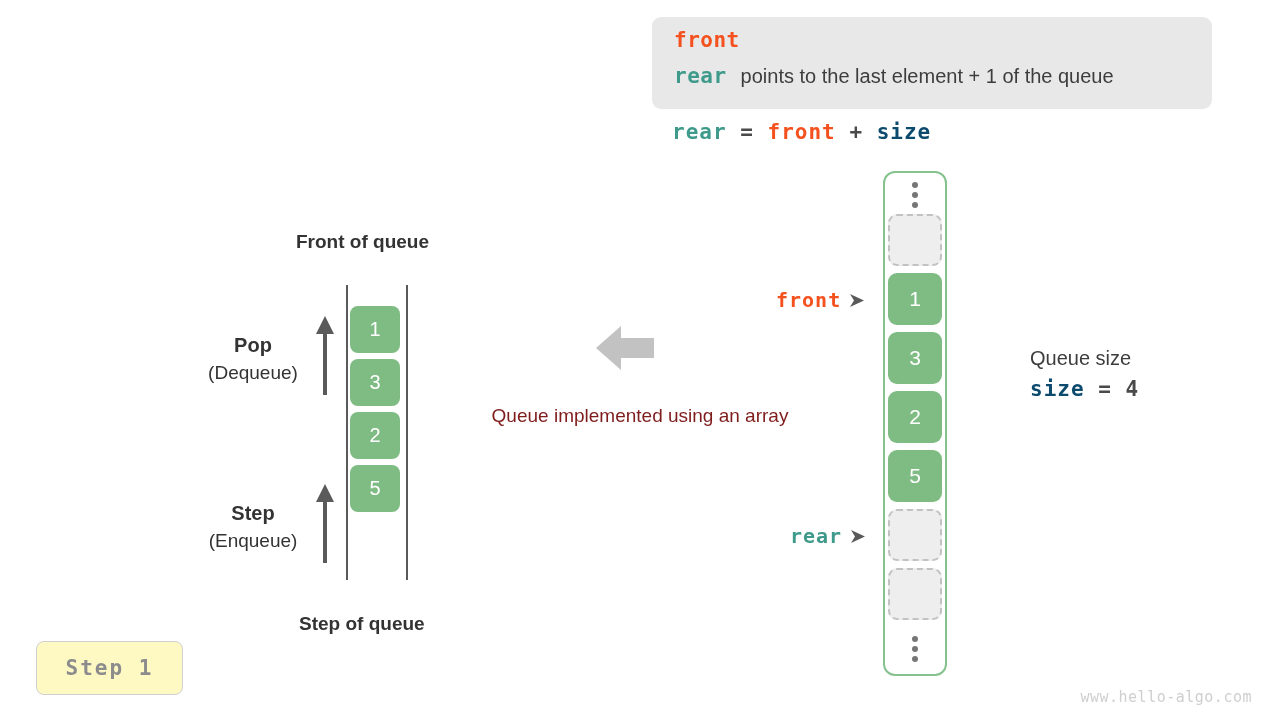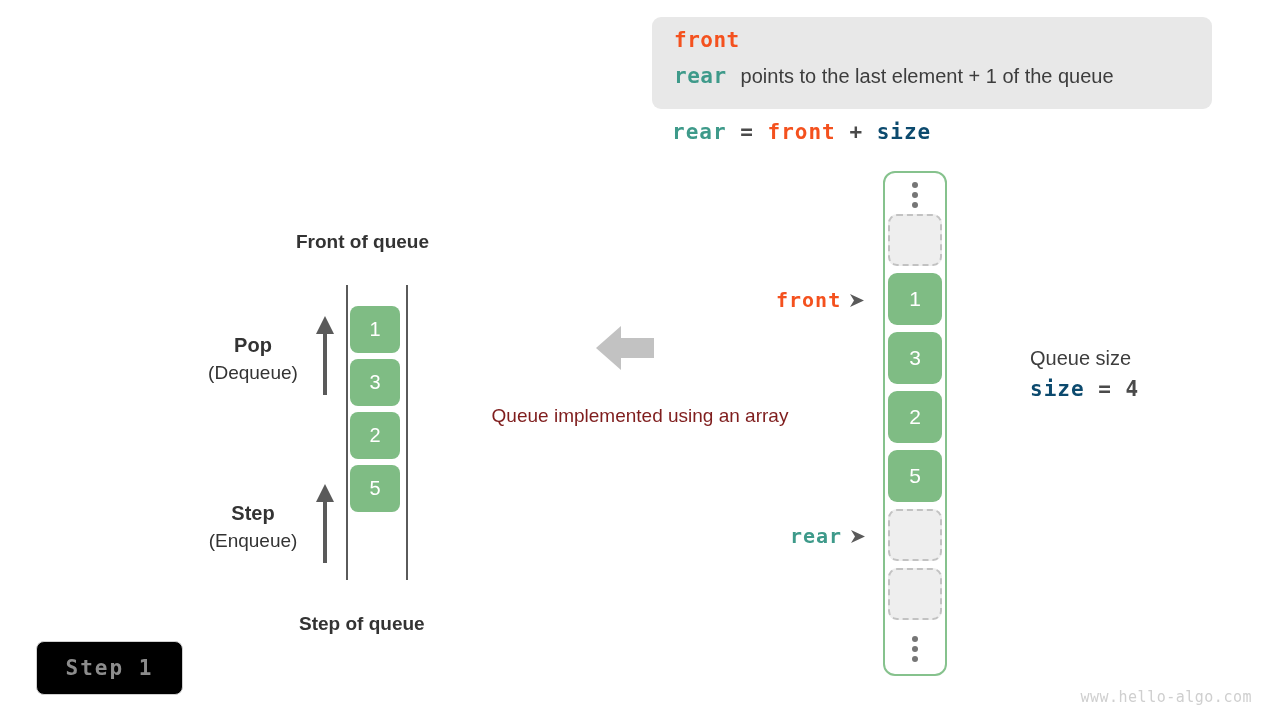--- a/index.html
+++ b/index.html
@@ -245,21 +245,21 @@
 
   
   #step-badge {
     position: absolute;
     left: 36px;
     top: 641px;
     width: 145px;
     height: 52px;
     border: 1px solid #d0d0d0;
     border-radius: 8px;
-    background: #000000;
+    background: #fef9c3;
     display: flex;
     align-items: center;
     justify-content: center;
     font-family: "DejaVu Sans Mono", "Liberation Mono", monospace;
     font-weight: bold;
     font-size: 21px;
     letter-spacing: 2px;
     color: #8c8c8c;
   }
 

